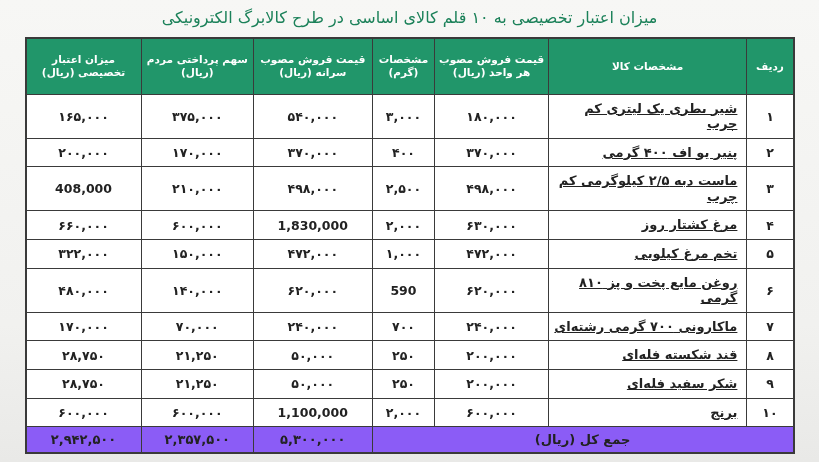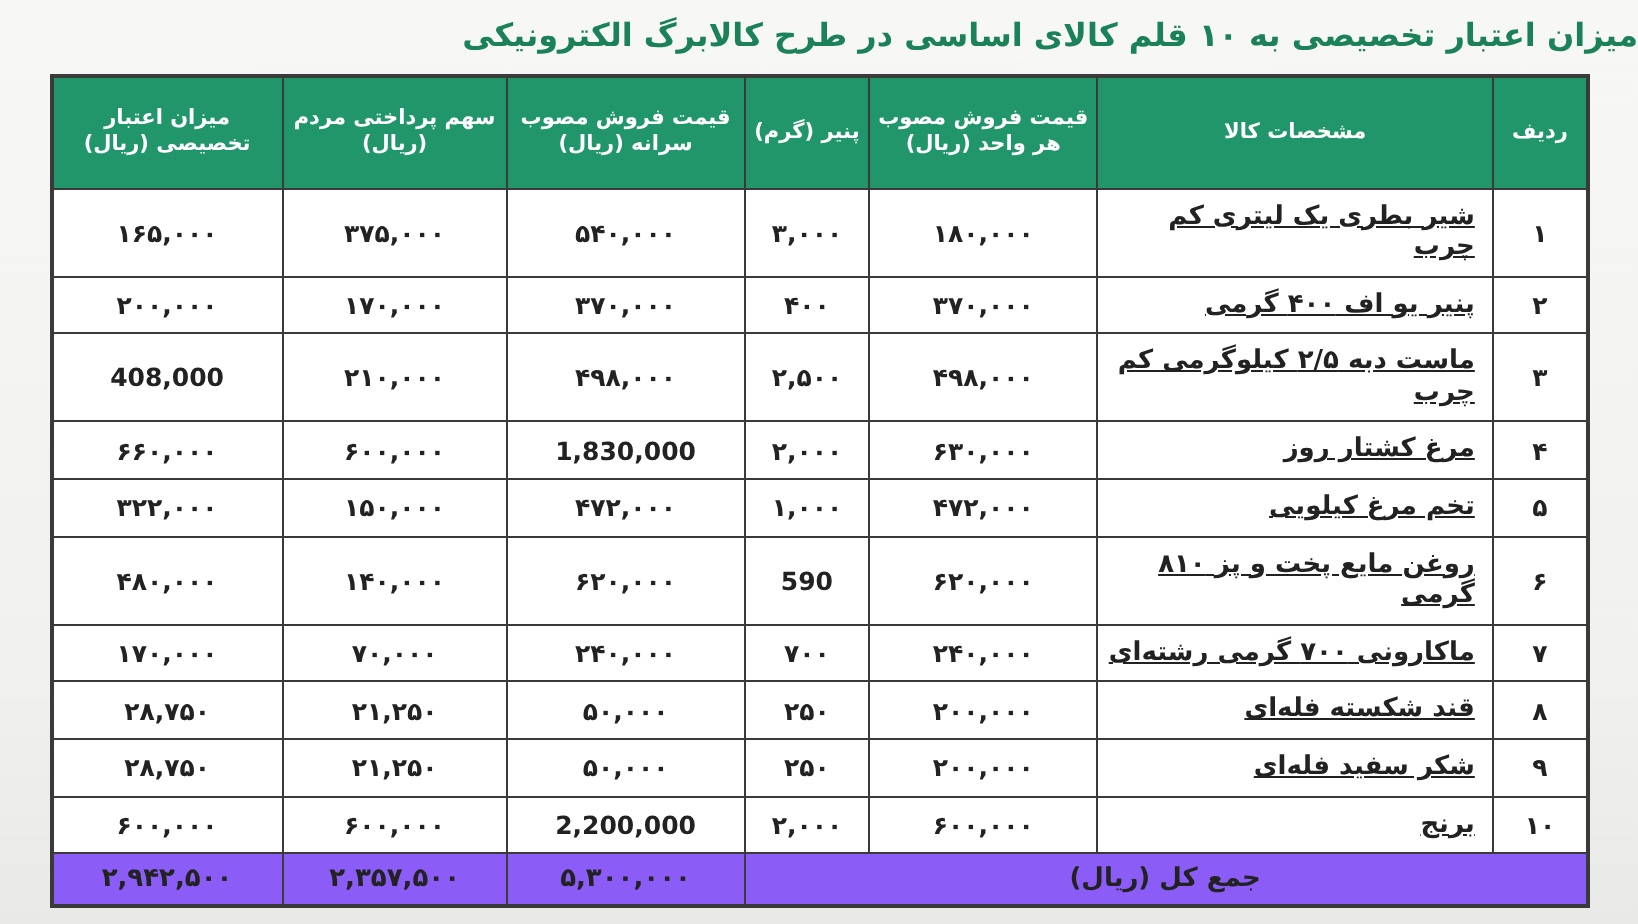--- a/index.html
+++ b/index.html
@@ -7,24 +7,24 @@
   body {
     background: linear-gradient(180deg, #f7f7f5 0%, #f1f1ef 70%, #e9e9e7 100%);
     font-family: "DejaVu Sans", sans-serif;
     direction: rtl;
   }
   .page {
     width: 819px; height: 462px;
     padding-top: 5px;
   }
   .page-title {
-    text-align: right;
+    text-align: center;
     color: #1b8159;
     font-size: 16px;
-    font-weight: bold;
+    font-weight: normal;
     padding: 3px 0 6px 0;
     letter-spacing: 0;
   }
   table.goods-table {
     border-collapse: collapse;
     table-layout: fixed;
     margin: 4px auto 0 auto;
     width: 770px;
     background: #ffffff;
     border: 2px solid #3a3a3a;
@@ -76,21 +76,21 @@
 <body>
 
 <div class="page">
   <div class="page-title">میزان اعتبار تخصیصی به ۱۰ قلم کالای اساسی در طرح کالابرگ الکترونیکی</div>
   <table class="goods-table">
     <thead>
       <tr id="header-row">
           <th class="col-radif">ردیف</th>
           <th class="col-moshakhasat">مشخصات کالا</th>
           <th class="col-price_unit">قیمت فروش مصوب هر واحد (ریال)</th>
-          <th class="col-sarane">پنیر (گرم)</th>
+          <th class="col-sarane">مشخصات (گرم)</th>
           <th class="col-price_sarane">قیمت فروش مصوب سرانه (ریال)</th>
           <th class="col-sahm">سهم پرداختی مردم (ریال)</th>
           <th class="col-etebar">میزان اعتبار تخصیصی (ریال)</th>
         </tr>
     </thead>
     <tbody id="body-rows">
         <tr>
           <td class="col-radif">۱</td>
           <td class="col-moshakhasat">شیر بطری یک لیتری کم چرب</td>
           <td class="col-price_unit">۱۸۰,۰۰۰</td>
@@ -169,21 +169,21 @@
           <td class="col-sarane">۲۵۰</td>
           <td class="col-price_sarane">۵۰,۰۰۰</td>
           <td class="col-sahm">۲۱,۲۵۰</td>
           <td class="col-etebar">۲۸,۷۵۰</td>
         </tr>
         <tr>
           <td class="col-radif">۱۰</td>
           <td class="col-moshakhasat">برنج</td>
           <td class="col-price_unit">۶۰۰,۰۰۰</td>
           <td class="col-sarane">۲,۰۰۰</td>
-          <td class="col-price_sarane">2,200,000</td>
+          <td class="col-price_sarane">1,100,000</td>
           <td class="col-sahm">۶۰۰,۰۰۰</td>
           <td class="col-etebar">۶۰۰,۰۰۰</td>
         </tr>
       </tbody>
     <tfoot>
       <tr id="total-row">
           <td colspan="4" class="total-label">جمع کل (ریال)</td>
           <td class="col-price_sarane">۵,۳۰۰,۰۰۰</td>
           <td class="col-sahm">۲,۳۵۷,۵۰۰</td>
           <td class="col-etebar">۲,۹۴۲,۵۰۰</td>

